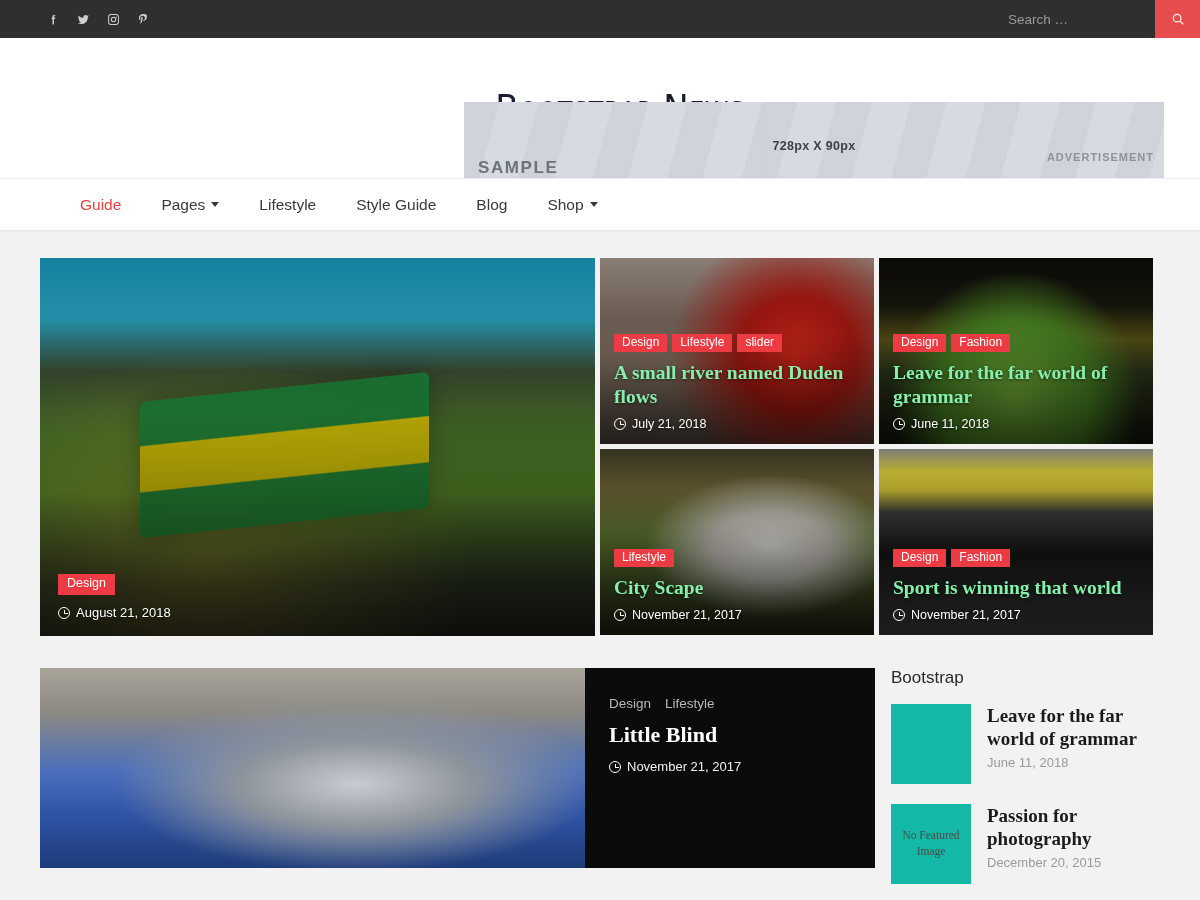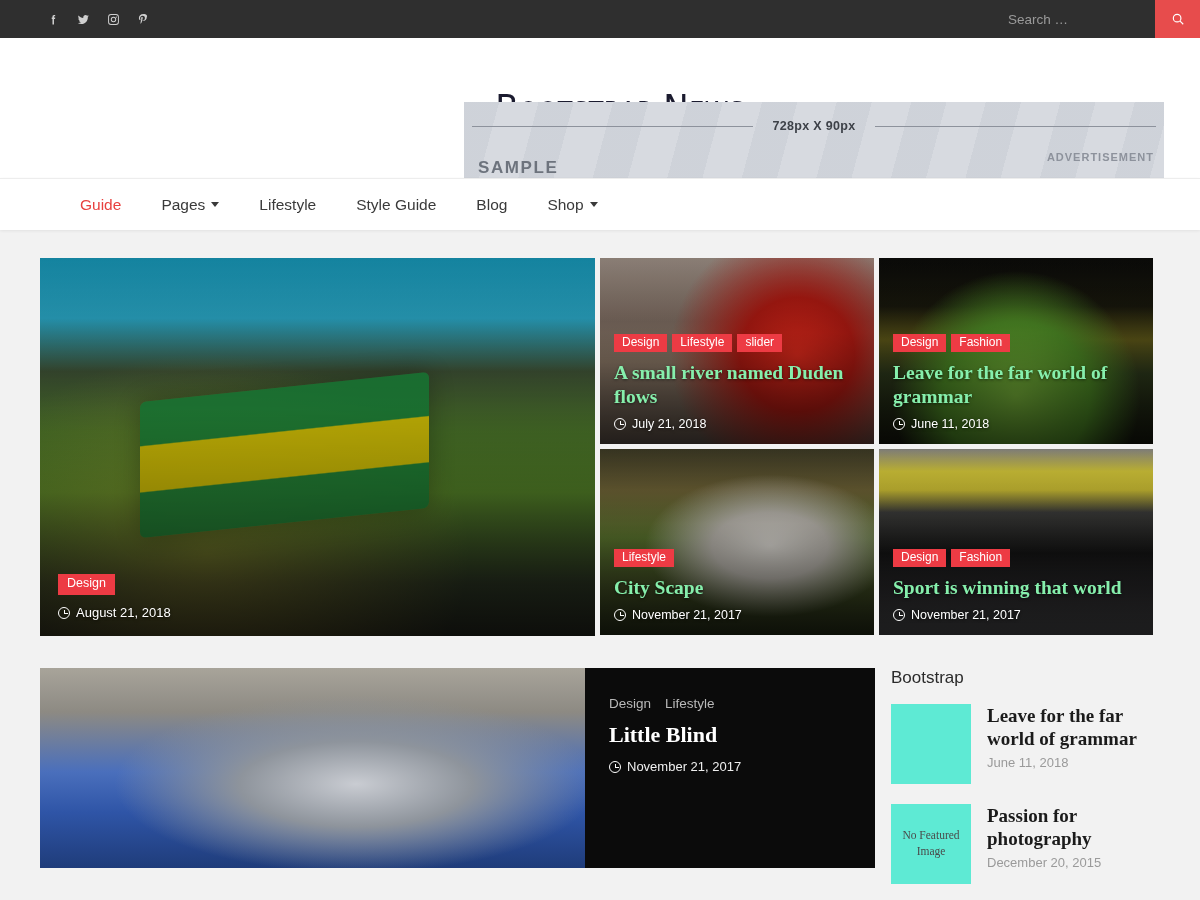--- a/index.html
+++ b/index.html
@@ -64,21 +64,21 @@
   .ad-stripes {
     position: absolute; inset: 0;
     background: repeating-linear-gradient(
       105deg,
       #cdd1d8 0px, #cdd1d8 34px,
       #d7dae0 34px, #d7dae0 72px);
     opacity: .85;
   }
   .ad-rule {
     position: absolute; left: 8px; right: 8px; top: 17px;
-    display: flex; align-items: center; gap: 20px;
+    display: flex; align-items: center; gap: 20px; flex-direction: column;
   }
   .ad-rule .line { flex: 1; height: 1px; background: #8d929c; }
   .ad-size { font-size: 12.5px; font-weight: bold; color: #3d4148; letter-spacing: .3px; white-space: nowrap; }
   .ad-sample {
     position: absolute; left: 14px; bottom: 12px;
     font-size: 17px; font-weight: bold; color: #6d737d; letter-spacing: 1.6px;
   }
   .ad-advert {
     position: absolute; right: 10px; bottom: 27px;
     font-size: 11px; font-weight: bold; color: #8d929c; letter-spacing: 1px;
@@ -212,21 +212,21 @@
     font-size: 14.5px; line-height: 1.62; margin-top: 15px; color: #fff;
   }
 
   .trending { width: 270px; }
   .trending-title {
     font-size: 17px; color: #2b2b2b; margin-bottom: 16px;
   }
   .trend-item { display: flex; gap: 16px; margin-bottom: 20px; }
   .trend-thumb {
     width: 80px; height: 80px; flex: none; position: relative; overflow: hidden;
-    background: #5eead4;
+    background: #14b8a6;
   }
   .trend-thumb.noimg {
     display: flex; align-items: center; justify-content: center;
     font-family: "Liberation Serif", serif; font-size: 11.5px;
     color: #4a4a4a; text-align: center; line-height: 1.35;
   }
   .trend-name {
     font-family: "Liberation Serif", serif; font-weight: bold;
     font-size: 19px; line-height: 1.22; color: #1b1b1b; cursor: pointer;
   }

